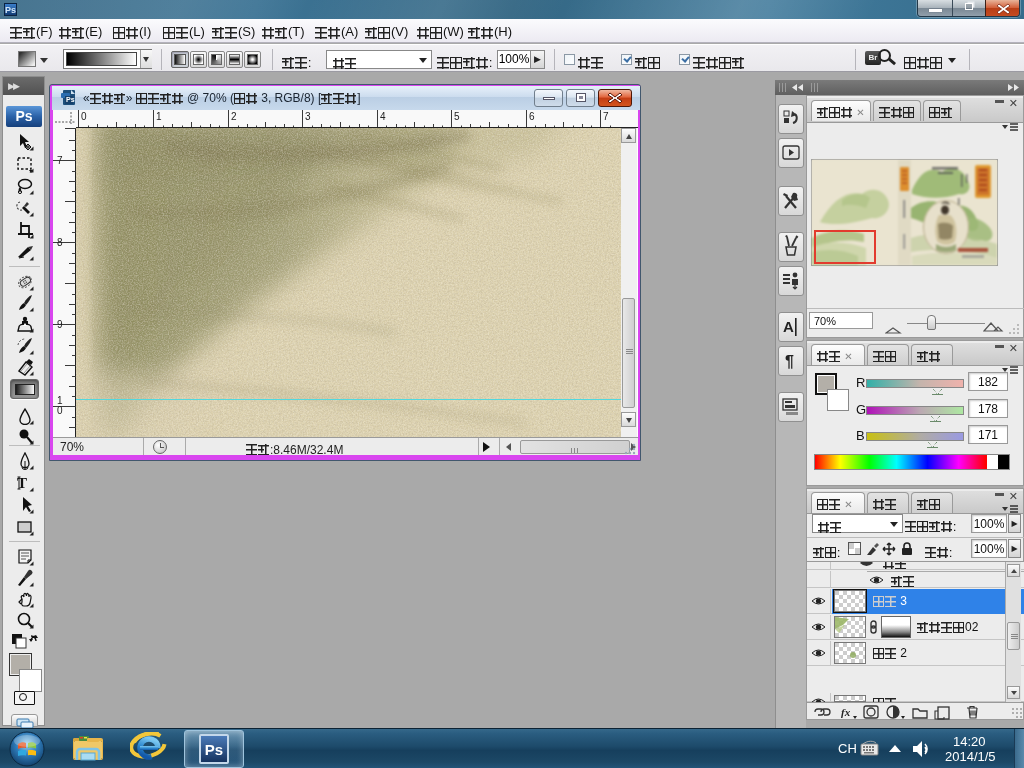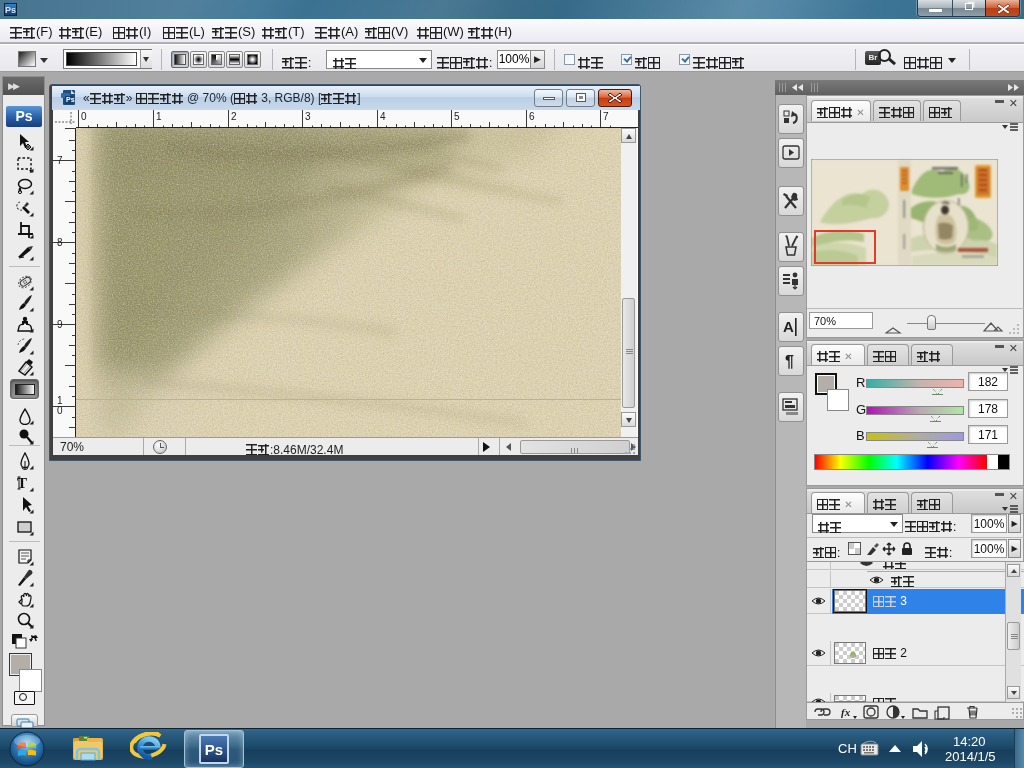--- a/index.html
+++ b/index.html
@@ -41,21 +41,21 @@
 .sep{position:absolute;width:1px;background:#b5b4ba;}
 .cb{width:11px;height:11px;border:1px solid #8b98a5;background:linear-gradient(135deg,#eef3f7,#fdfeff);}
 .ck:after{content:"";position:absolute;left:2px;top:1px;width:5px;height:3px;border-left:2px solid #3b6ea5;border-bottom:2px solid #3b6ea5;transform:rotate(-50deg);}
 
 #tools{left:2px;top:76px;width:43px;height:650px;background:#ececec;border:1px solid #8e8e8e;}
 #tools .hdr{position:absolute;left:0;top:0;width:100%;height:18px;background:linear-gradient(180deg,#6b6b6b,#515151);color:#ddd;font-size:9px;line-height:18px;padding-left:5px;letter-spacing:-2px;}
 #tools .pslogo{position:absolute;left:3px;top:29px;width:36px;height:21px;background:linear-gradient(180deg,#5a96d8 0%,#2b62a8 50%,#16407c 100%);color:#fff;font-weight:bold;font-size:14px;text-align:center;line-height:21px;border-radius:2px;}
 .tool{position:absolute;left:13px;width:18px;height:18px;}
 .tsep{position:absolute;left:6px;width:31px;height:1px;background:#bdbdbd;}
 
-#docwin{left:49px;top:84px;width:592px;height:377px;background:#404040;border:1px solid #41576d;border-radius:3px 3px 0 0;}
+#docwin{left:49px;top:84px;width:592px;height:377px;background:#d946ef;border:1px solid #41576d;border-radius:3px 3px 0 0;}
 #doctitle{position:absolute;left:2px;top:1px;width:588px;height:24px;background:linear-gradient(180deg,#e7f0fa 0%,#ccdcee 45%,#bacee4 46%,#c7d9ec 100%);}
 #doctitle .txt{position:absolute;left:31px;top:5px;font-size:12px;color:#1a2430;white-space:nowrap;}
 .capbtn{position:absolute;top:3px;width:29px;height:18px;border:1px solid #707e8c;border-radius:3px;background:linear-gradient(180deg,#f4f8fc 0%,#dbe6f1 45%,#c0d0e0 50%,#cfdcea 100%);}
 .capbtn.close{background:linear-gradient(180deg,#f0b8a0 0%,#e2653c 45%,#c33d14 50%,#d4551f 100%);border-color:#4e1708;width:37px;}
 #docbody{position:absolute;left:3px;top:25px;width:585px;height:345px;background:#fff;}
 #rcorner{position:absolute;left:0;top:0;width:23px;height:18px;background:#f9f9f9;}
 #hruler{position:absolute;left:23px;top:0;width:562px;height:18px;background:#f9f9f9;border-bottom:1px solid #222;}
 #vruler{position:absolute;left:0;top:18px;width:23px;height:309px;background:#f9f9f9;border-right:1px solid #222;}
 #canvas{position:absolute;left:23px;top:18px;width:545px;height:309px;overflow:hidden;background:#d8cdaa;}
 #vscroll{position:absolute;left:568px;top:18px;width:16px;height:309px;background:#f0f0f0;}
@@ -670,20 +670,37 @@
    <div class="lrow" style="top:27px;height:25px">
      <div class="eyecol"></div>
      <svg class="eye" style="left:4px;top:7px" width="15" height="10">
           <path d="M1,5 Q7.5,-1 14,5 Q7.5,11 1,5 Z" fill="none" stroke="#222"></path>
           <circle cx="7.5" cy="5" r="2.6" fill="#222"></circle>
         </svg>
      <div class="ab" style="left:25px;top:0;width:193px;height:25px;background:#2f82e8"></div>
      <div class="lthumb" style="top:1px;box-shadow:0 0 0 1px #111"></div>
      <span class="ltxt" style="left:66px;top:5px;color:#fff"><i class="k k2 kw" style="width:11px;height:11px"></i><i class="k k1 kw" style="width:11px;height:11px"></i><span style="font-size:12px;color:#fff"> 3</span></span>
    </div>
+   <div class="lrow" style="top:53px;height:25px">
+     <div class="eyecol"></div>
+     <svg class="eye" style="left:4px;top:7px" width="15" height="10">
+          <path d="M1,5 Q7.5,-1 14,5 Q7.5,11 1,5 Z" fill="none" stroke="#222"></path>
+          <circle cx="7.5" cy="5" r="2.6" fill="#222"></circle>
+        </svg>
+     <div class="lthumb" style="top:1px"><svg width="30" height="20">
+            <path d="M0,0 L14,2 L8,8 L0,12 Z" fill="#9cb868" opacity="0.9"></path>
+            <path d="M0,12 L10,8 L4,16 Z" fill="#b8cc8a" opacity="0.8"></path>
+          </svg></div>
+     <svg class="ab" style="left:61px;top:5px" width="12" height="14">
+          <rect x="3" y="1" width="5" height="7" rx="2.5" fill="none" stroke="#333" stroke-width="1.4"></rect>
+          <rect x="3" y="6" width="5" height="7" rx="2.5" fill="none" stroke="#333" stroke-width="1.4"></rect>
+        </svg>
+     <div class="ab" style="left:74px;top:1px;width:30px;height:22px;border:1px solid #666;background:linear-gradient(180deg,#fff 40%,#888 75%,#111)"></div>
+     <span class="ltxt" style="left:110px;top:5px"><i class="k k4" style="width:11px;height:11px"></i><i class="k k3" style="width:11px;height:11px"></i><i class="k k1" style="width:11px;height:11px"></i><i class="k k2" style="width:11px;height:11px"></i><span style="font-size:12px">02</span></span>
+   </div>
    <div class="lrow" style="top:79px;height:25px">
      <div class="eyecol"></div>
      <svg class="eye" style="left:4px;top:7px" width="15" height="10">
           <path d="M1,5 Q7.5,-1 14,5 Q7.5,11 1,5 Z" fill="none" stroke="#222"></path>
           <circle cx="7.5" cy="5" r="2.6" fill="#222"></circle>
         </svg>
      <div class="lthumb" style="top:1px"><svg width="30" height="20">
             <circle cx="18" cy="12" r="3" fill="#8aa858" opacity="0.8"></circle>
           </svg></div>
      <span class="ltxt" style="left:66px;top:5px"><i class="k k2" style="width:11px;height:11px"></i><i class="k k1" style="width:11px;height:11px"></i><span style="font-size:12px"> 2</span></span>

